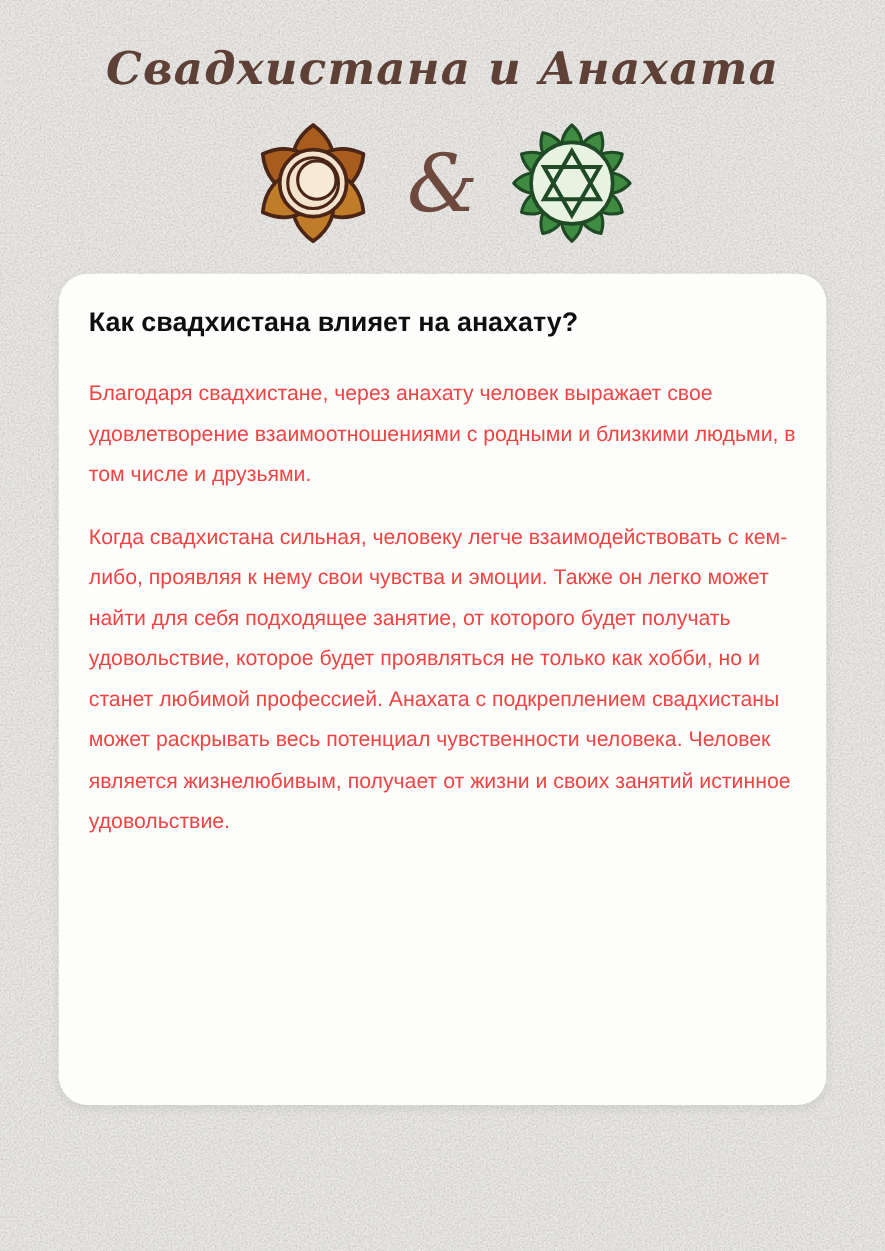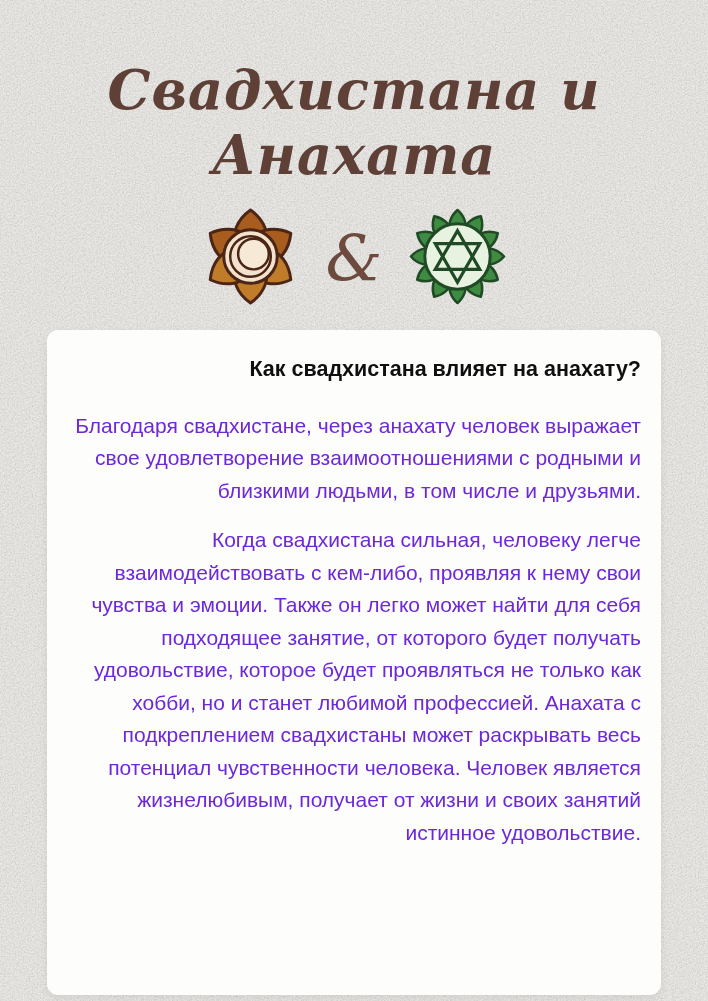--- a/index.html
+++ b/index.html
@@ -10,26 +10,26 @@
     font-family: "Liberation Sans", sans-serif;
     position: relative;
   }
   .texture {
     position: absolute; top: 0; left: 0; z-index: 0;
     pointer-events: none;
   }
   .page { position: relative; z-index: 1; width: 708px; height: 1001px; }
 
   .page-title {
-    margin: 0; padding-top: 58px;
+    margin: 0; padding-top: 34px;
     text-align: center;
     font-family: "DejaVu Serif", serif;
     font-style: italic;
     font-weight: 700;
-    font-size: 54px;
+    font-size: 36px;
     line-height: 1.2;
     color: #5e4037;
     letter-spacing: 1px;
   }
 
   .symbols-row {
     margin-top: 18px;
     display: flex; align-items: center; justify-content: center;
     gap: 26px;
     height: 102px;
@@ -41,38 +41,37 @@
     color: #6d4a3d;
     line-height: 1;
     transform: translateY(2px);
   }
 
   .content-card {
     box-sizing: border-box;
     width: 614px; height: 665px;
     margin: 22px auto 0;
     background: #fdfdfc;
-    border-radius: 11px;
+    border-radius: 23px;
     padding: 25px 20px 0 24px;
     box-shadow: 0 3px 8px rgba(0,0,0,0.07);
     overflow: hidden;
-    text-align: right;
   }
   .card-heading {
     margin: 0 0 26px 0;
     font-size: 21.5px;
     font-weight: 700;
     color: #0f0f0f;
     line-height: 1.35;
   }
   .card-paragraph {
     margin: 0 0 17px 0;
-    font-size: 21px;
+    font-size: 17px;
     line-height: 32.5px;
-    color: #6d28d9;
+    color: #ef4444;
   }
 </style>
 </head>
 <body>
 
 <svg class="texture" width="708" height="1001" aria-hidden="true">
   <filter id="grain">
     <feTurbulence type="fractalNoise" baseFrequency="0.65" numOctaves="2" seed="7" stitchTiles="stitch"></feTurbulence>
     <feColorMatrix type="matrix" values="0 0 0 0 0.38  0 0 0 0 0.37  0 0 0 0 0.36  0.85 0.85 0.85 0 -1.05"></feColorMatrix>
   </filter>

